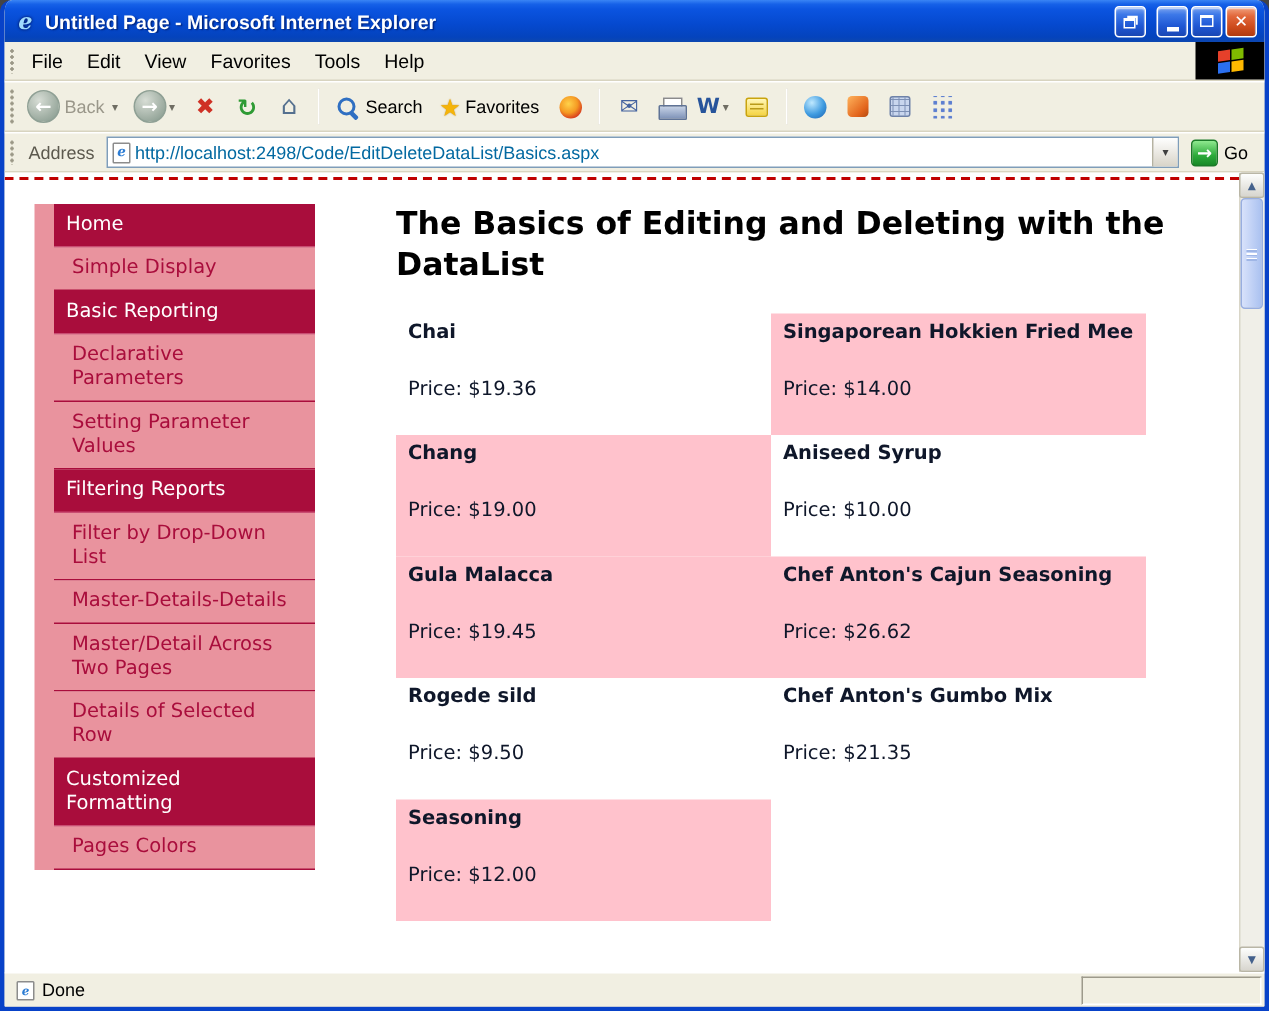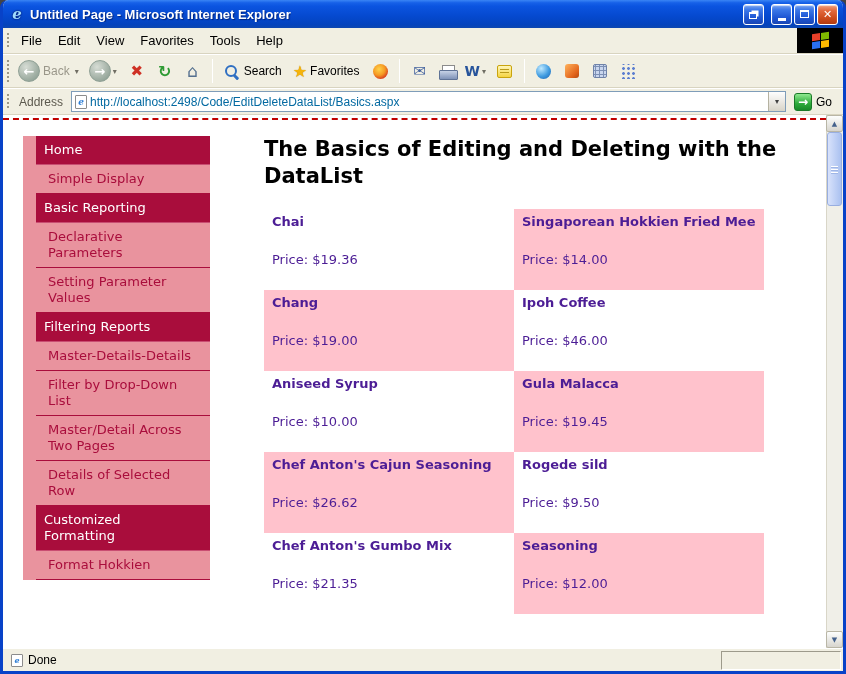--- a/index.html
+++ b/index.html
@@ -125,21 +125,21 @@
 
   .page-body{ display:flex; padding:16px 0 0 20px; }
   .sidebar{ width:187px; flex:0 0 187px; border-left:13px solid var(--sidebar-pink,#e9939e); align-self:flex-start; }
   .nav-item{ font-size:13px; line-height:16px; cursor:pointer; }
   .nav-item.section{ background:var(--maroon,#a90d3c); color:#fff; padding:6px 24px 6px 8px; border-bottom:1px solid #c94d72; }
   .nav-item.sub{ background:var(--sidebar-pink,#e9939e); color:var(--maroon,#a90d3c); padding:6px 16px 6px 12px; border-bottom:1px solid var(--maroon,#a90d3c); }
 
   .main{ margin-left:54px; width:500px; }
   .main-heading{ font:bold 21px "DejaVu Sans",sans-serif; line-height:27px; color:#000; width:540px; margin-bottom:19px; }
   .product-grid{ display:grid; grid-template-columns:250px 250px; }
-  .cell{ height:81px; padding:5px 8px; font-size:13px; color:#4c1d95; }
+  .cell{ height:81px; padding:5px 8px; font-size:13px; color:#0f172a; }
   .cell.pink{ background:var(--cell-pink,#ffc2cc); }
   .pname{ font-weight:bold; }
   .pprice{ margin-top:23px; }
 
   
   .vscroll{ width:17px; flex:0 0 17px; display:flex; flex-direction:column; background:#f0efe8;
     box-shadow:inset 1px 0 0 #d9d6c8; }
   .scroll-btn{ height:17px; flex:0 0 17px; background:linear-gradient(180deg,#fdfefd,#d7d5ce); border:1px solid #b9b6a6; border-radius:2px;
     display:flex; align-items:center; justify-content:center; }
   .arr{ font-size:7px; color:#44618c; font-family:"DejaVu Sans",sans-serif; }
@@ -286,45 +286,41 @@
     <div class="pagecol">
       <div class="dashed-rule"></div>
       <div class="page-body">
         <nav class="sidebar">
             <div class="nav-item section">Home</div>
             <div class="nav-item sub">Simple Display</div>
             <div class="nav-item section">Basic Reporting</div>
             <div class="nav-item sub">Declarative Parameters</div>
             <div class="nav-item sub">Setting Parameter Values</div>
             <div class="nav-item section">Filtering Reports</div>
+            <div class="nav-item sub">Filter by Drop-Down List</div>
             <div class="nav-item sub">Master-Details-Details</div>
-            <div class="nav-item sub">Filter by Drop-Down List</div>
             <div class="nav-item sub">Master/Detail Across Two Pages</div>
             <div class="nav-item sub">Details of Selected Row</div>
             <div class="nav-item section">Customized Formatting</div>
-            <div class="nav-item sub">Format Hokkien</div>
+            <div class="nav-item sub">Pages Colors</div>
           </nav>
         <div class="main">
           <h2 class="main-heading">The Basics of Editing and Deleting with the DataList</h2>
           <div class="product-grid">
               <div class="cell">
                 <div class="pname">Chai</div>
                 <div class="pprice">Price: $19.36</div>
               </div>
               <div class="cell pink">
                 <div class="pname">Singaporean Hokkien Fried Mee</div>
                 <div class="pprice">Price: $14.00</div>
               </div>
               <div class="cell pink">
                 <div class="pname">Chang</div>
                 <div class="pprice">Price: $19.00</div>
-              </div>
-              <div class="cell">
-                <div class="pname">Ipoh Coffee</div>
-                <div class="pprice">Price: $46.00</div>
               </div>
               <div class="cell">
                 <div class="pname">Aniseed Syrup</div>
                 <div class="pprice">Price: $10.00</div>
               </div>
               <div class="cell pink">
                 <div class="pname">Gula Malacca</div>
                 <div class="pprice">Price: $19.45</div>
               </div>
               <div class="cell pink">

